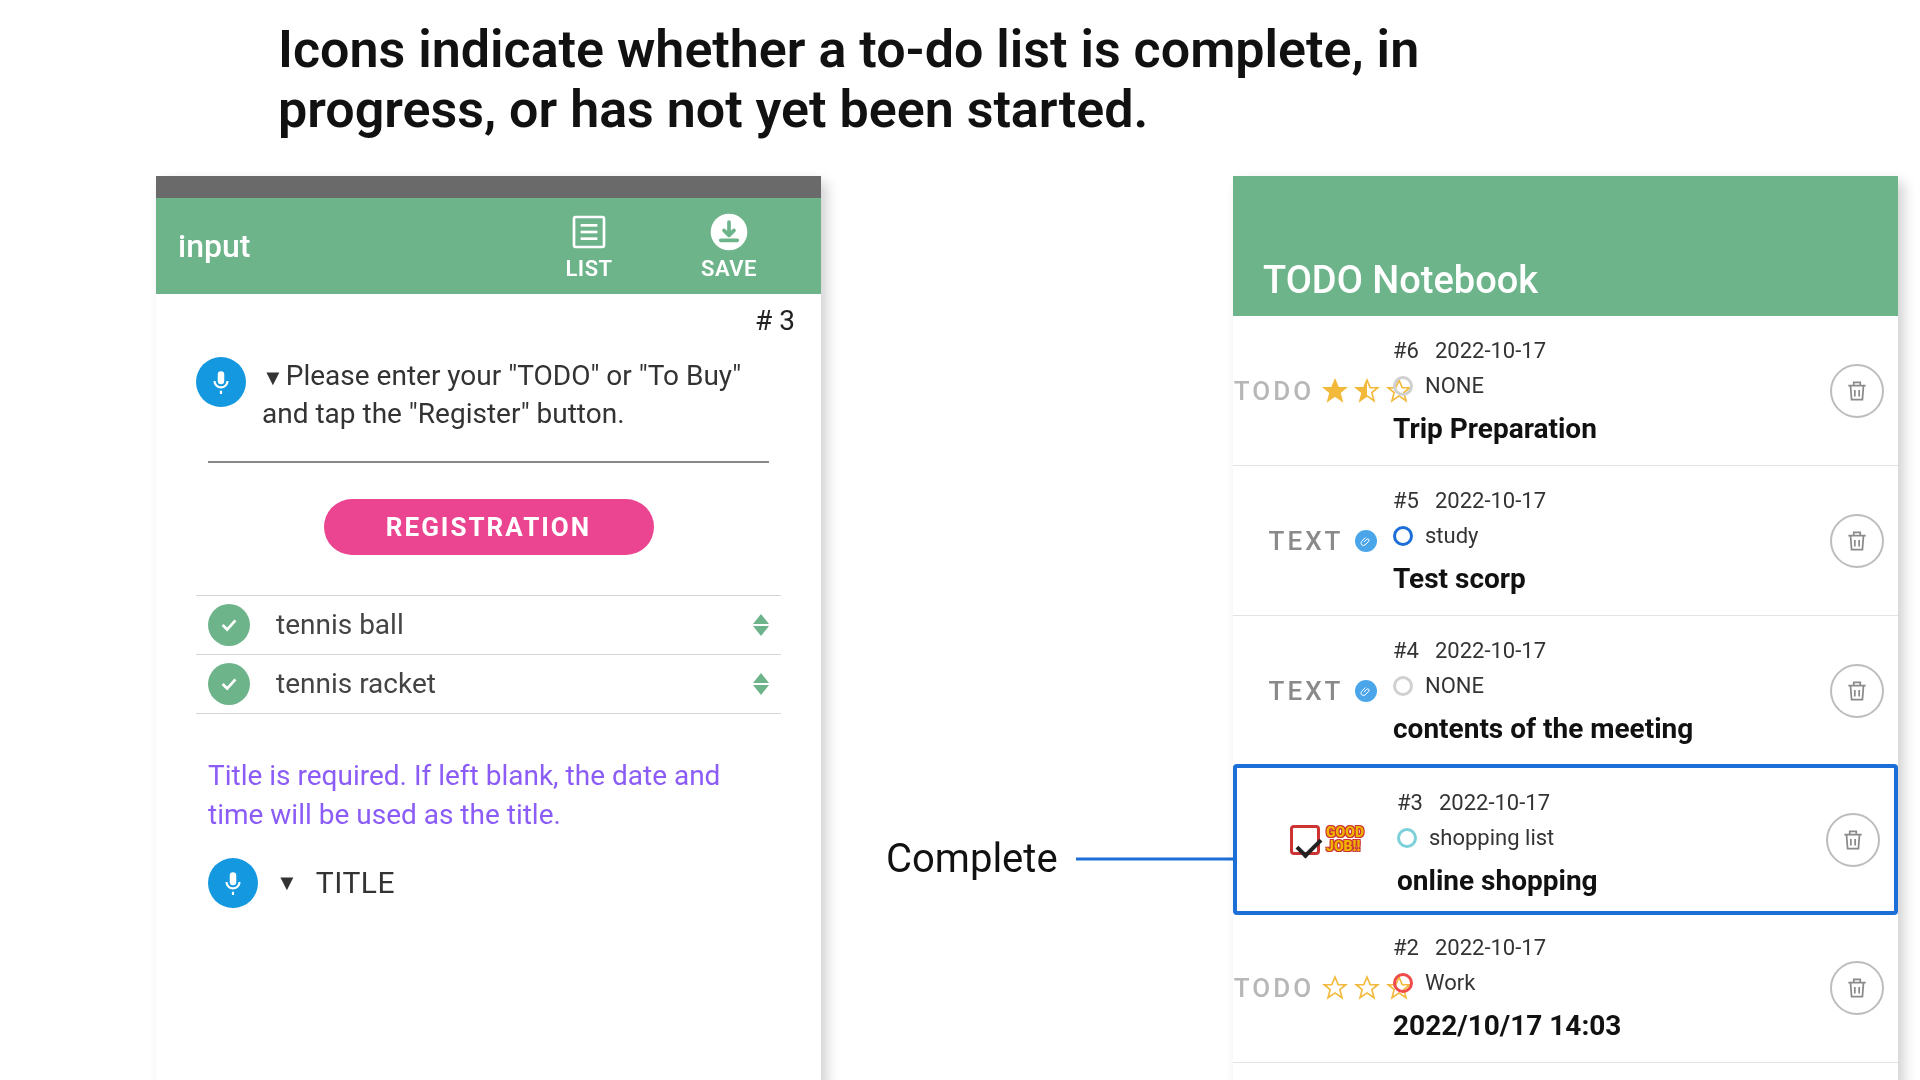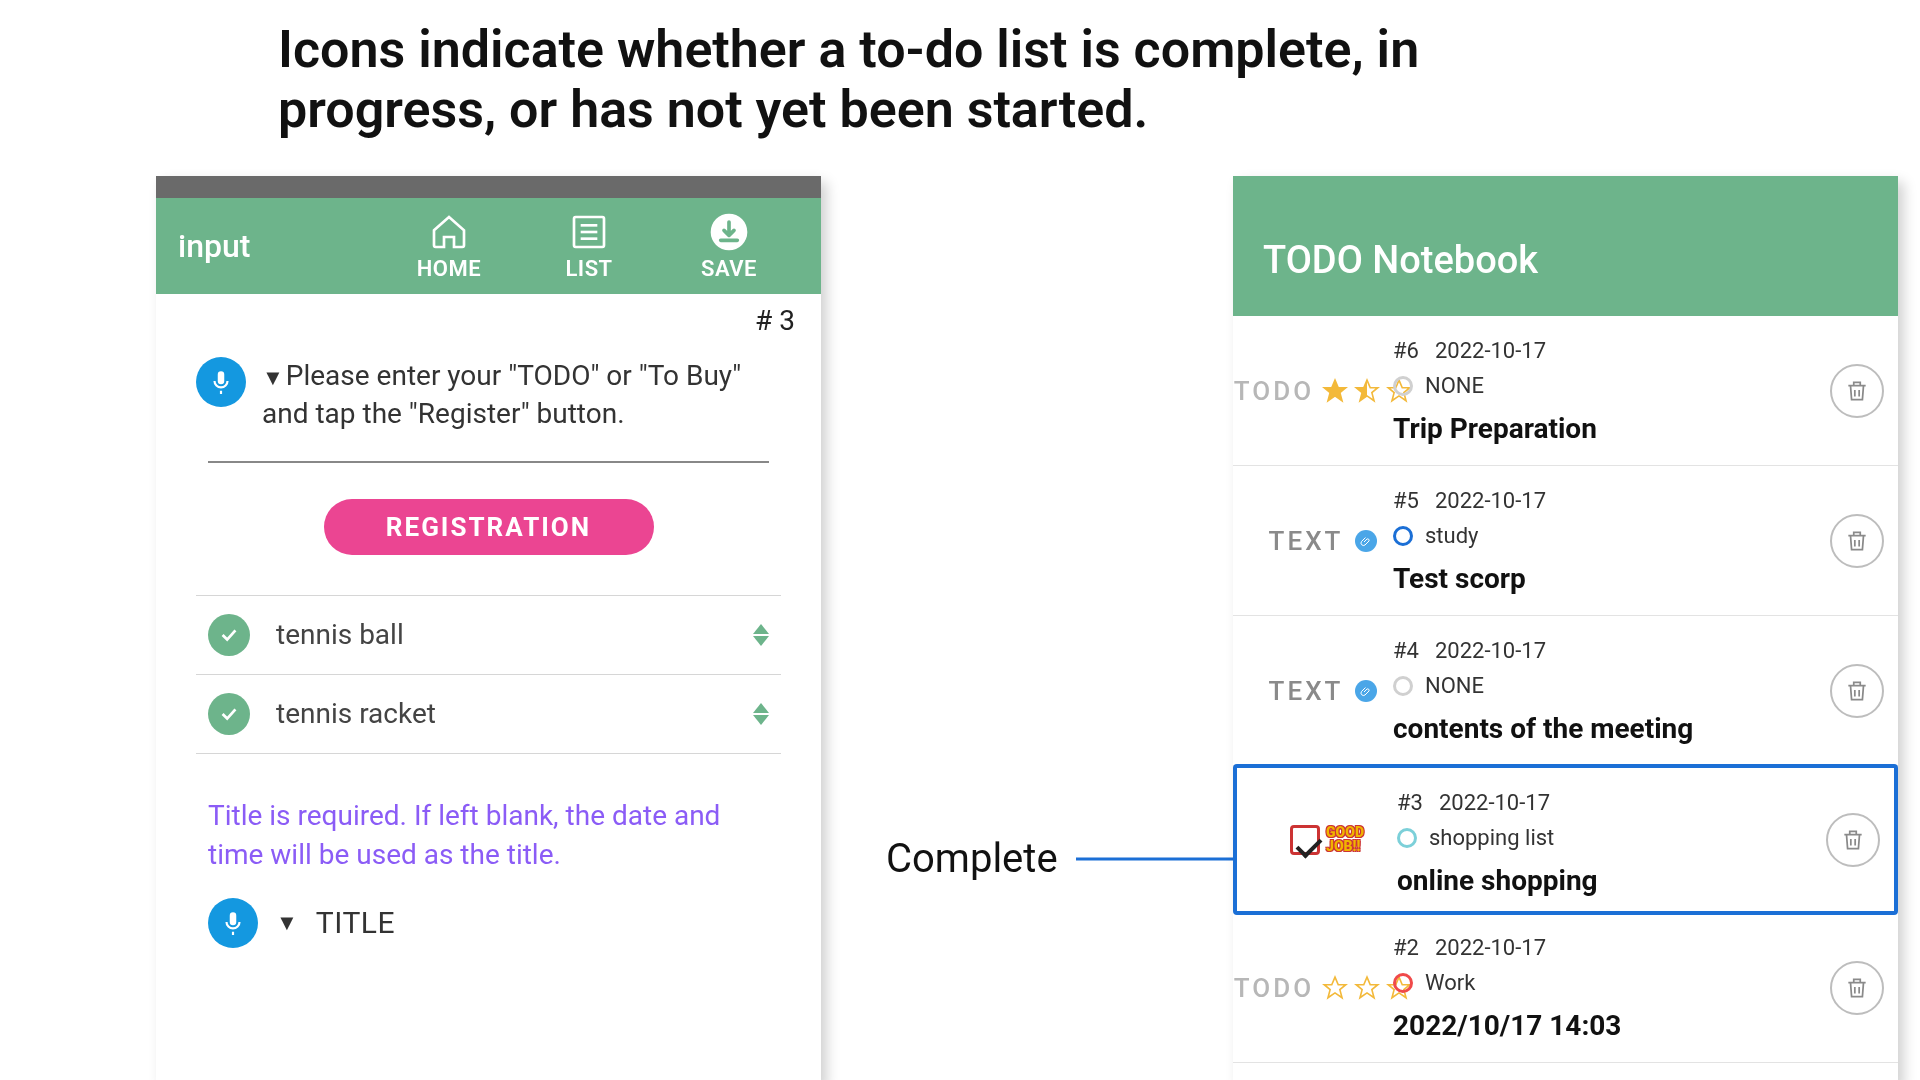--- a/index.html
+++ b/index.html
@@ -17,42 +17,42 @@
 .phone-left .action-label { font-size:22px; font-weight:600; letter-spacing:.5px; }
 .phone-left .hashnum { text-align:right; padding:10px 26px 0; font-size:28px; color:#222; }
 .phone-left .content { padding:20px 40px 0; }
 .hint-row { display:flex; align-items:flex-start; gap:16px; margin-bottom:28px; }
 .mic-badge { width:50px; height:50px; border-radius:50%; background:#1498e0; display:flex; align-items:center; justify-content:center; flex:0 0 50px; }
 .mic-badge svg { width:26px; height:26px; fill:#fff; }
 .hint-text { font-size:28px; line-height:1.35; color:#333; }
 .hint-text .arrow { font-size:22px; color:#333; margin-right:2px; }
 .underline { height:2px; background:#888; margin:10px 12px 36px; }
 .reg-btn { display:block; margin:0 auto 40px; width:330px; height:56px; border:none; border-radius:28px; background:#eb4592; color:#ffffff; font-size:26px; font-weight:700; letter-spacing:2px; cursor:pointer; }
-.item-row { display:flex; align-items:center; gap:26px; padding:18px 12px; border-bottom:1px solid #d6d6d6; }
+.item-row { display:flex; align-items:center; gap:26px; padding:8px 12px; border-bottom:1px solid #d6d6d6; }
 .item-row:first-of-type { border-top:1px solid #d6d6d6; }
 .check-circ { width:42px; height:42px; border-radius:50%; background:#6db48b; display:flex; align-items:center; justify-content:center; }
 .check-circ svg { width:22px; height:22px; stroke:#fff; stroke-width:3; fill:none; }
 .item-label { font-size:28px; color:#444; flex:1; }
 .reorder { display:flex; flex-direction:column; gap:2px; }
 .reorder svg { width:16px; height:10px; fill:#6db48b; }
 .title-note { margin:42px 12px 24px; font-size:28px; line-height:1.4; color:#8b5cf6; }
 .title-row { display:flex; align-items:center; gap:18px; margin:0 12px; }
 .title-row .arrow { font-size:22px; color:#333; }
 .title-row-label { font-size:30px; color:#333; letter-spacing:.5px; }
 
 
 .annot { position:absolute; left:886px; top:835px; display:flex; align-items:center; gap:18px; }
 .annot-label { font-size:40px; color:#111; }
 .annot-arrow { width:230px; height:6px; position:relative; }
 .annot-arrow .line { position:absolute; left:0; top:50%; width:100%; height:3px; background:#1b6fd6; transform:translateY(-50%); }
 .annot-arrow .head { position:absolute; right:-2px; top:50%; transform:translateY(-50%); width:0; height:0; border-left:18px solid #1b6fd6; border-top:10px solid transparent; border-bottom:10px solid transparent; }
 
 
 .phone-right { position:absolute; left:1233px; top:176px; width:665px; height:908px; background:#fff; box-shadow:6px 6px 12px rgba(0,0,0,.18); }
-.phone-right .appbar { height:140px; background:#6db48b; display:flex; align-items:flex-end; padding:0 30px 34px; }
+.phone-right .appbar { height:140px; background:#6db48b; display:flex; align-items:flex-end; padding:0 30px 14px; }
 .phone-right .appbar-title { color:#fff; font-size:38px; font-weight:500; }
 .phone-right .list { }
 .row { display:flex; align-items:stretch; border-bottom:1px solid #e3e3e3; padding:14px 14px 14px 20px; min-height:150px; }
 .row.highlighted { border:4px solid #1b6fd6; border-radius:4px; margin:-2px 0; }
 .row .leftcol { width:140px; display:flex; align-items:center; justify-content:center; gap:8px; }
 .typelabel { font-size:26px; font-weight:500; letter-spacing:3px; color:#b7b7b7; }
 .typelabel.text { color:#8a8a8a; }
 .stars { display:flex; gap:6px; }
 .star { width:26px; height:26px; }
 .row .mid { flex:1; display:flex; flex-direction:column; gap:10px; padding-top:8px; }
@@ -73,26 +73,20 @@
 <body>
 
 <div class="headline">Icons indicate whether a to-do list is complete, in progress, or has not yet been started.</div>
 
 <div class="phone-left">
   <div class="statusbar"></div>
   <div class="appbar">
     <div class="appbar-title">input</div>
     <div class="action">
       <svg viewBox="0 0 24 24" fill="none" stroke="#fff" stroke-width="1.6">
-          <path d="M3 11 12 3l9 8v9a1 1 0 0 1-1 1h-5v-6H9v6H4a1 1 0 0 1-1-1z"></path>
-        </svg>
-      <div class="action-label">HOME</div>
-    </div>
-    <div class="action">
-      <svg viewBox="0 0 24 24" fill="none" stroke="#fff" stroke-width="1.6">
           <rect x="3" y="3" width="18" height="18" rx="1"></rect>
           <line x1="7" y1="8" x2="17" y2="8"></line>
           <line x1="7" y1="12" x2="17" y2="12"></line>
           <line x1="7" y1="16" x2="17" y2="16"></line>
         </svg>
       <div class="action-label">LIST</div>
     </div>
     <div class="action">
       <svg viewBox="0 0 24 24">
           <circle cx="12" cy="12" r="11" fill="#fff"></circle>

